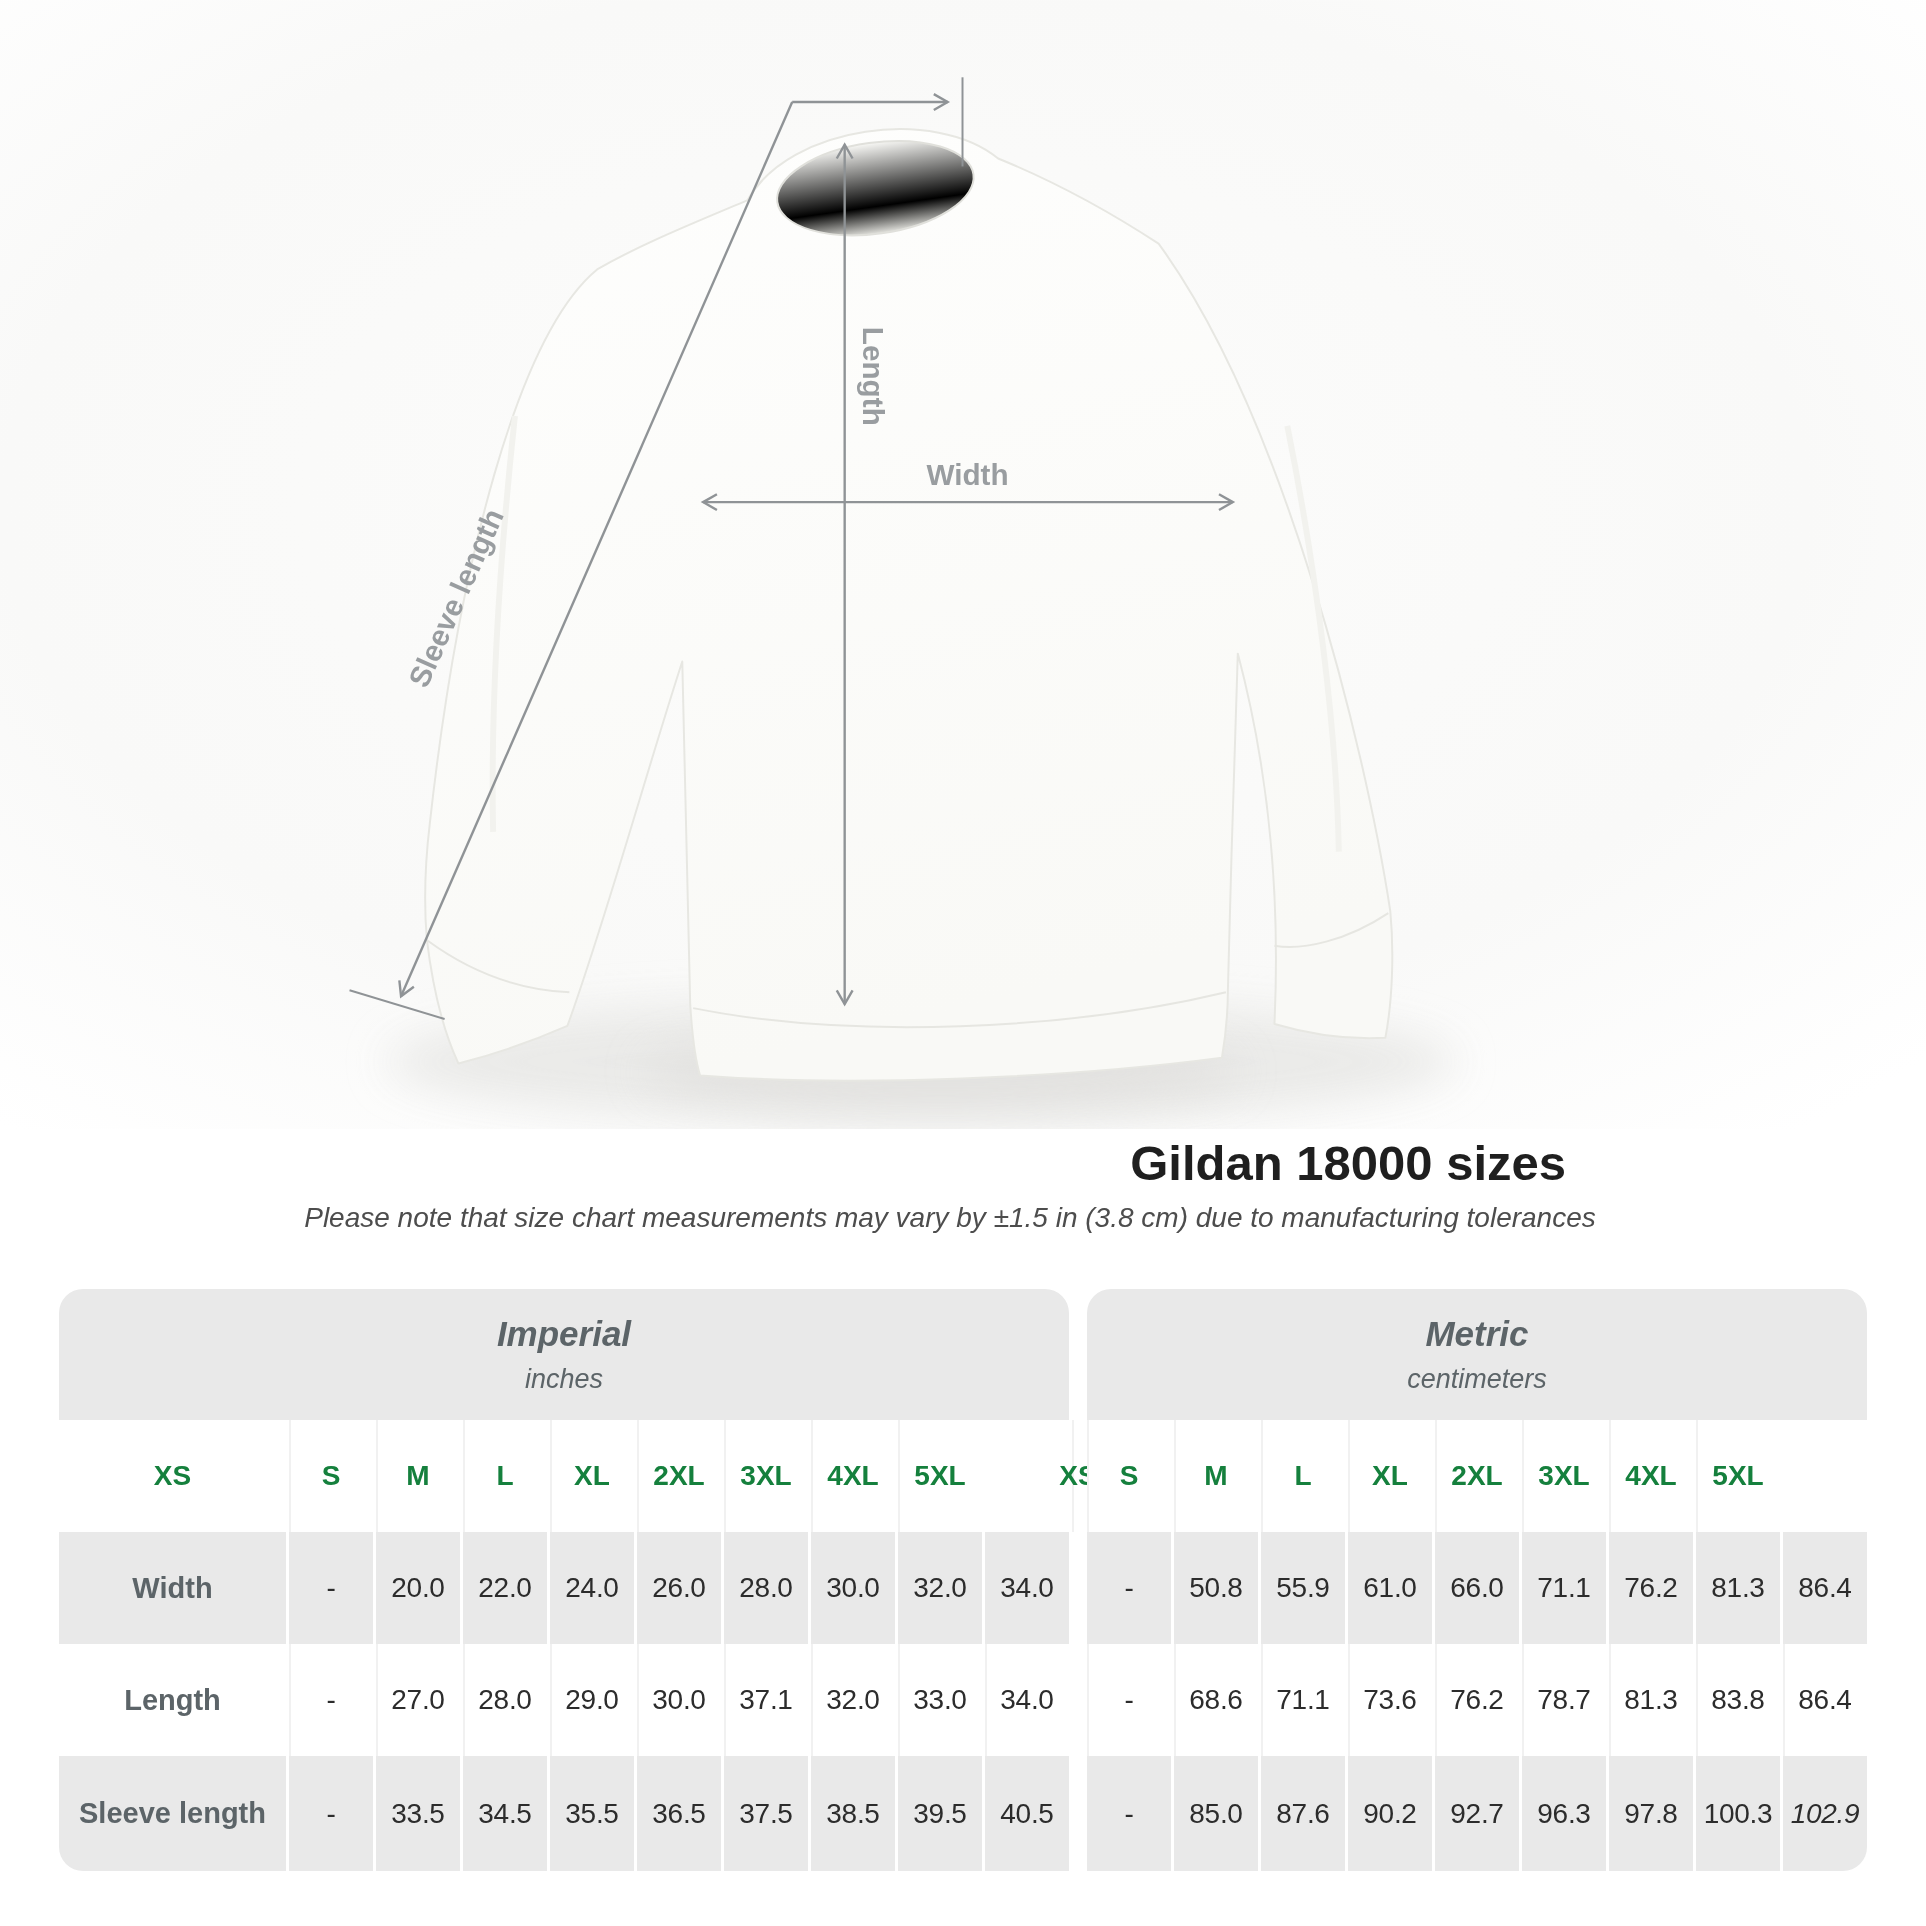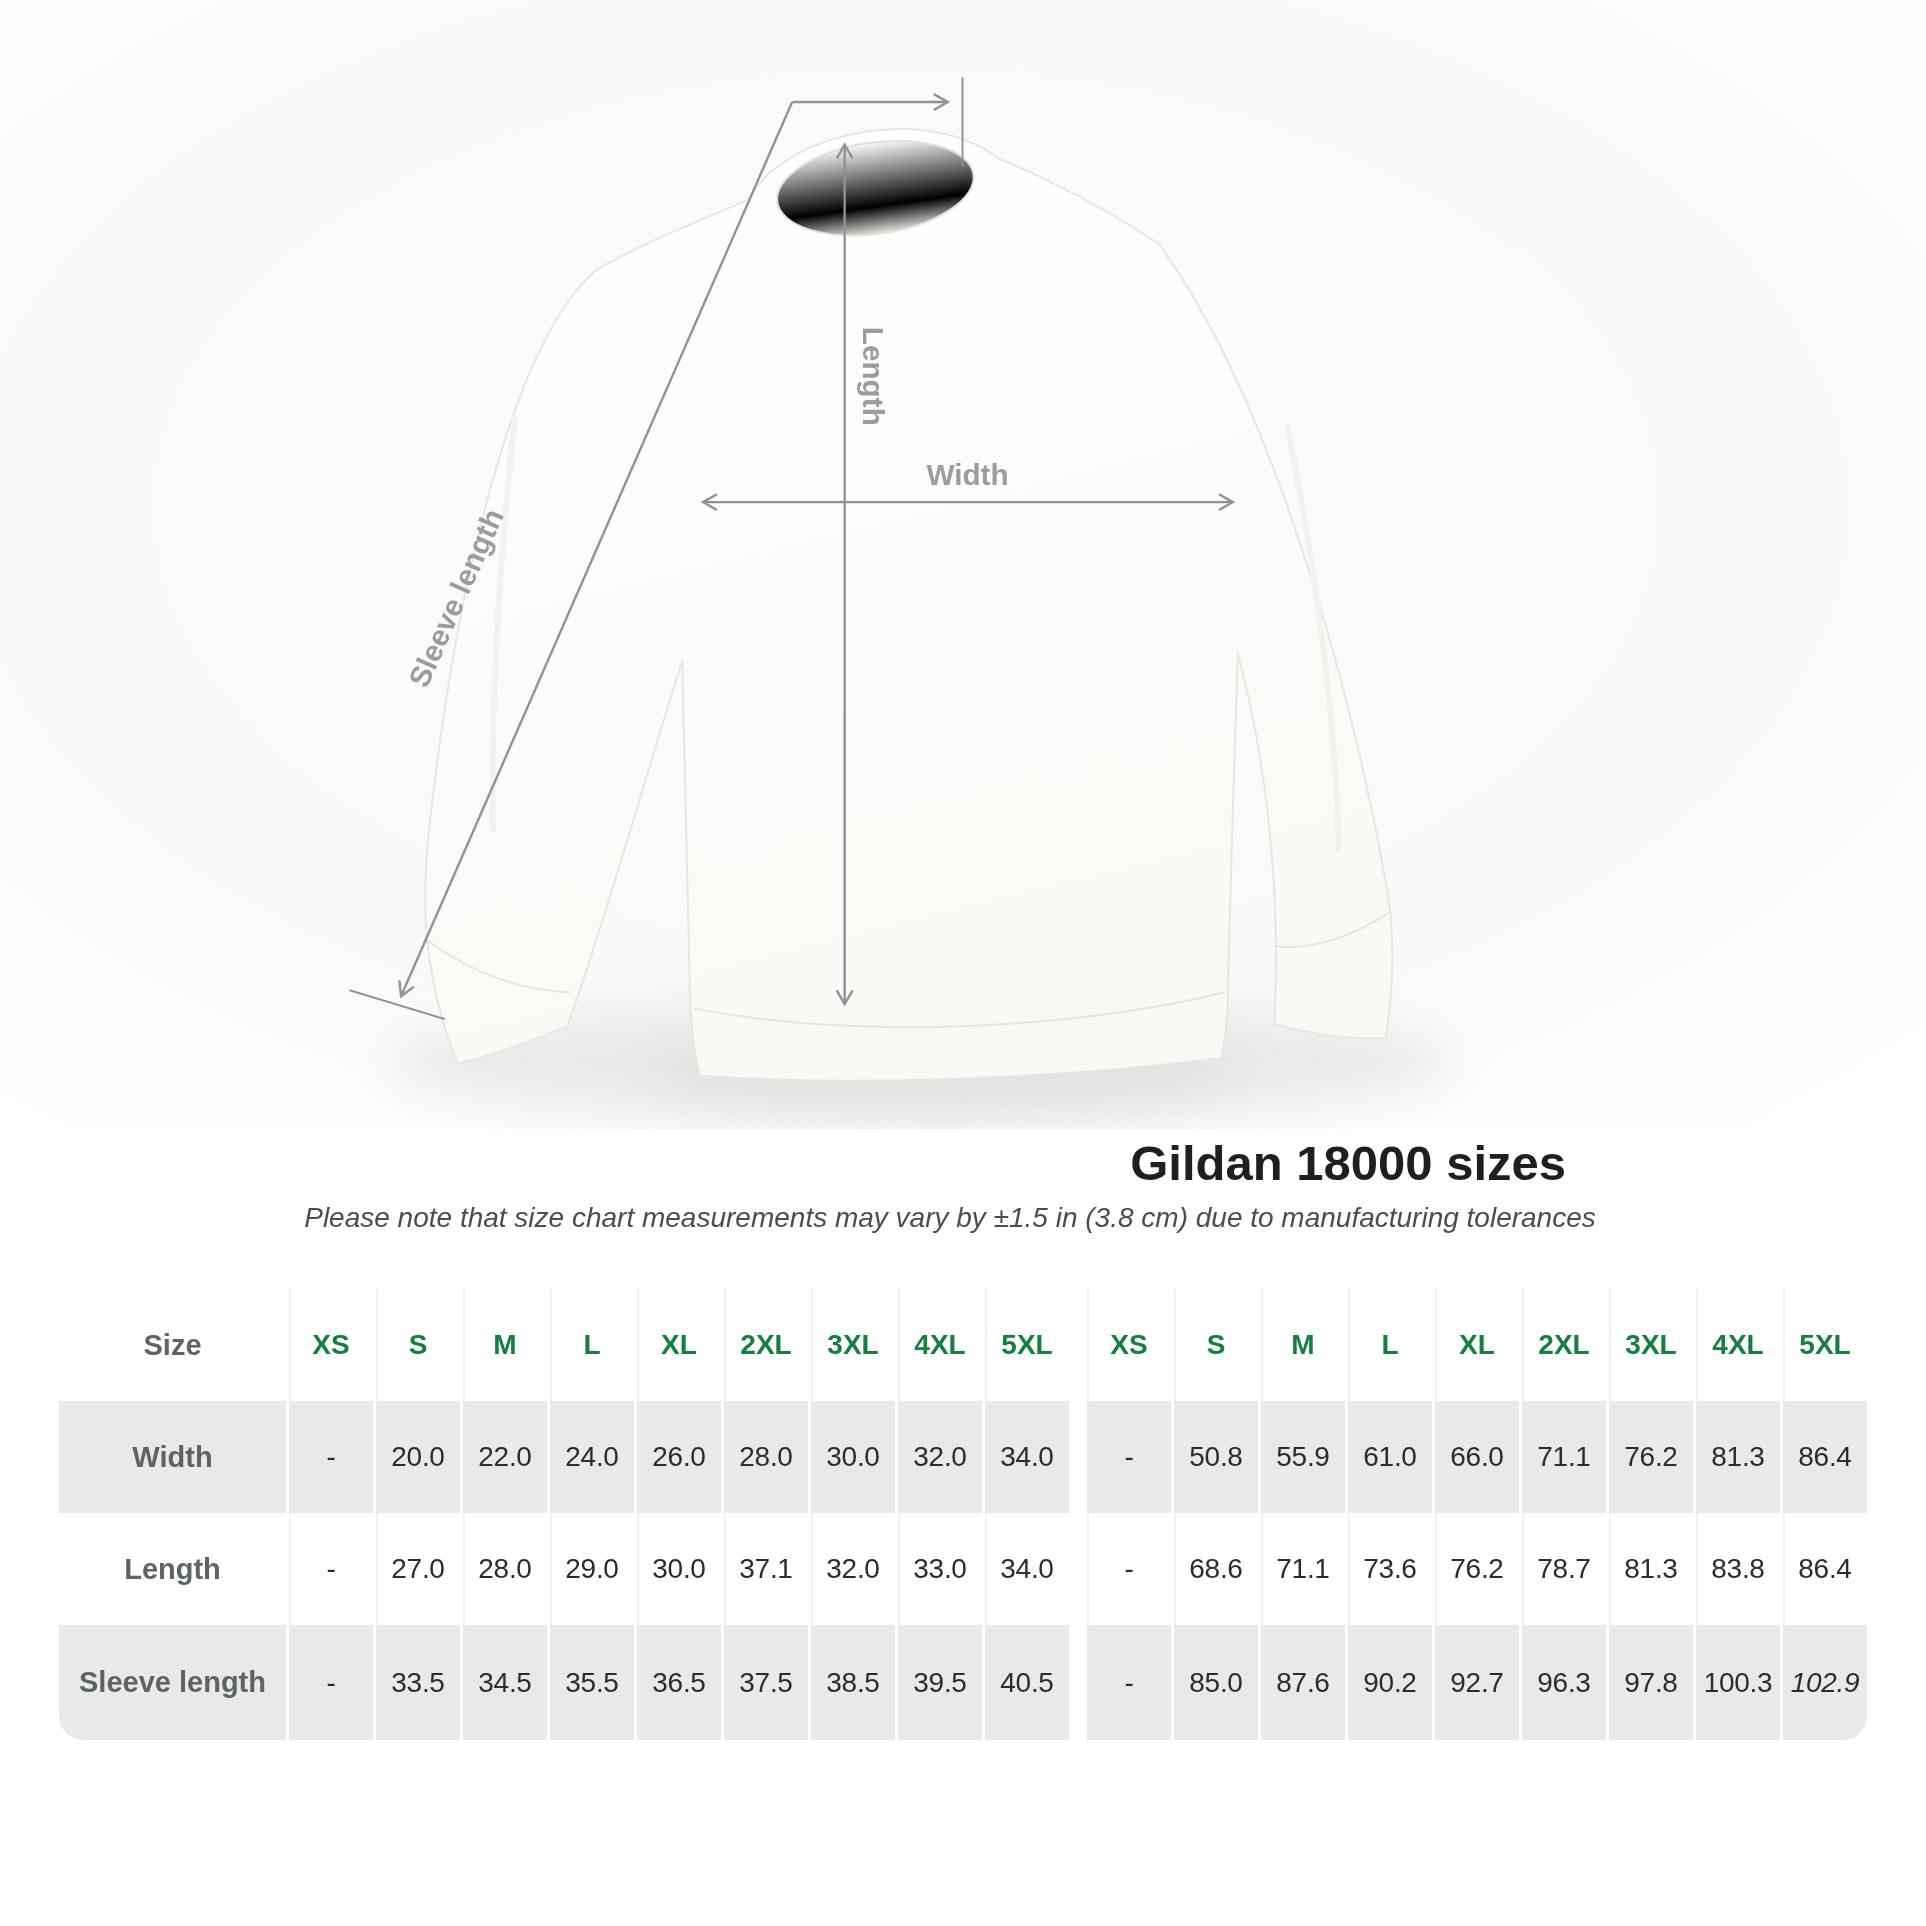--- a/index.html
+++ b/index.html
@@ -135,23 +135,32 @@
       <text transform="translate(872 330) rotate(90)">Length</text>
       <text transform="translate(470 608) rotate(-66)" text-anchor="middle">Sleeve length</text>
     </g>
   </svg>
 
   <div class="title">Gildan 18000 sizes</div>
   <div class="subtitle">Please note that size chart measurements may vary by ±1.5 in (3.8 cm) due to manufacturing tolerances</div>
 
   <div class="tbl">
 
+    <div class="trow rh-group">
+      <div class="band band-imperial">
+        <div class="band-title">Imperial</div>
+        <div class="band-unit">inches</div>
+      </div>
+      <div class="band band-metric">
+        <div class="band-title">Metric</div>
+        <div class="band-unit">centimeters</div>
+      </div>
+    </div>
 
     <div class="trow rh w">
-      <div class="c lbl">Size</div>
       <div class="c hdr">XS</div>
       <div class="c hdr">S</div>
       <div class="c hdr">M</div>
       <div class="c hdr">L</div>
       <div class="c hdr">XL</div>
       <div class="c hdr">2XL</div>
       <div class="c hdr">3XL</div>
       <div class="c hdr">4XL</div>
       <div class="c hdr">5XL</div>
       <div class="sp"></div>

